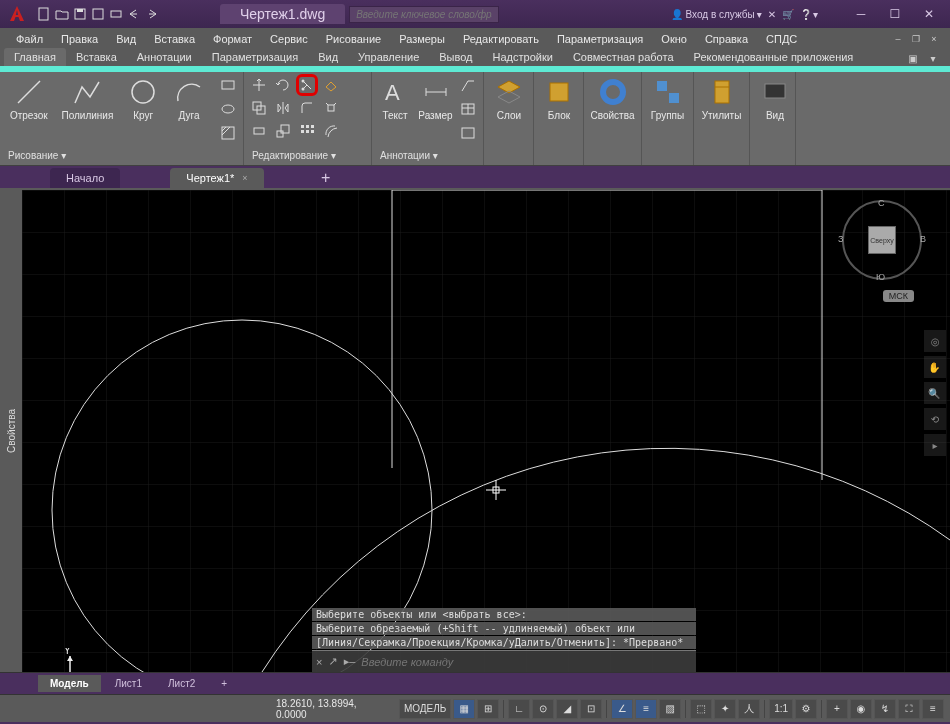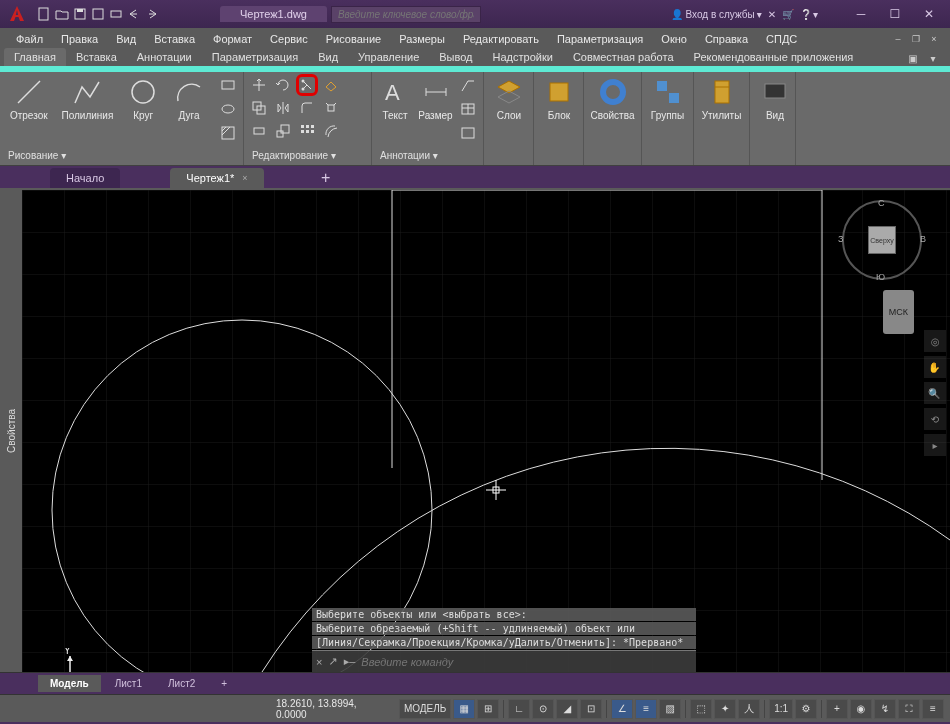--- a/index.html
+++ b/index.html
@@ -4,21 +4,21 @@
 <style>
 * { margin: 0; padding: 0; box-sizing: border-box; font-family: "Segoe UI", Tahoma, sans-serif; }
 body { width: 950px; height: 724px; background: #4a2f5e; overflow: hidden; position: relative; }
 
 
 .titlebar { height: 28px; background: linear-gradient(#4a2f5e, #3d2650); display: flex; align-items: center; padding: 0 4px; }
 .app-logo { width: 26px; height: 22px; margin-right: 2px; display: flex; align-items: center; justify-content: center; }
 .app-logo svg { width: 20px; height: 20px; }
 .qat { display: flex; gap: 2px; margin-left: 4px; }
 .qat-btn { width: 16px; height: 16px; display: flex; align-items: center; justify-content: center; cursor: pointer; }
-.filename-tab { margin-left: 60px; background: #5e4270; padding: 2px 20px; font-size: 11px; color: #e0d0ea; border-radius: 3px 3px 0 0; }
+.filename-tab { margin-left: 60px; background: #5e4270; padding: 2px 20px; font-size: 14px; color: #e0d0ea; border-radius: 3px 3px 0 0; }
 .search-box { margin-left: 4px; background: #5a4268; border: 1px solid #3a2448; padding: 1px 6px; font-size: 10px; color: #b8a8c4; font-style: italic; width: 150px; height: 17px; }
 .titlebar-right { margin-left: auto; display: flex; gap: 6px; align-items: center; }
 .tb-btn { color: #d8c8e4; font-size: 10px; cursor: pointer; display: flex; align-items: center; gap: 2px; }
 .win-controls { display: flex; margin-left: 20px; }
 .win-btn { width: 34px; height: 28px; display: flex; align-items: center; justify-content: center; color: #d8c8e4; font-size: 12px; cursor: pointer; }
 
 
 .menubar { height: 22px; background: #5a5a5a; display: flex; align-items: center; padding: 0 8px; gap: 2px; }
 .menu-item { padding: 2px 8px; font-size: 11px; color: #e8e8e8; cursor: pointer; }
 .menubar-right { margin-left: auto; display: flex; gap: 2px; }
@@ -55,21 +55,21 @@
 .props-tab { width: 22px; background: #5a5a5a; display: flex; align-items: center; justify-content: center; }
 .props-tab span { writing-mode: vertical-rl; transform: rotate(180deg); font-size: 10px; color: #ddd; }
 .canvas { flex: 1; position: relative; background: #000; overflow: hidden; }
 .canvas svg { position: absolute; top: 0; left: 0; }
 
 
 .viewcube { position: absolute; top: 10px; right: 28px; width: 80px; height: 80px; }
 .vc-ring { position: absolute; inset: 0; border: 2px solid #555; border-radius: 50%; }
 .vc-cube { position: absolute; top: 26px; left: 26px; width: 28px; height: 28px; background: #aaa; border: 1px solid #666; display: flex; align-items: center; justify-content: center; font-size: 7px; color: #333; }
 .vc-dir { position: absolute; font-size: 9px; color: #aaa; }
-.wcs-badge { position: absolute; top: 100px; right: 36px; background: #888; color: #222; font-size: 9px; padding: 17px 6px; border-radius: 3px; text-align: right; }
+.wcs-badge { position: absolute; top: 100px; right: 36px; background: #888; color: #222; font-size: 9px; padding: 1px 6px; border-radius: 3px; text-align: right; }
 
 
 .navbar { position: absolute; right: 4px; top: 140px; width: 22px; display: flex; flex-direction: column; gap: 4px; }
 .nav-btn { width: 22px; height: 22px; background: rgba(80,80,80,0.3); cursor: pointer; display: flex; align-items: center; justify-content: center; color: #888; font-size: 10px; }
 
 
 .cmd-area { position: absolute; bottom: 0; left: 290px; width: 384px; margin-top: 12px; }
 .cmd-line { background: rgba(90,90,90,0.9); color: #ddd; font-size: 10px; font-family: monospace; padding: 1px 4px; margin-bottom: 1px; }
 .cmd-input-bar { background: rgba(60,60,60,0.9); display: flex; align-items: center; height: 22px; padding: 0 4px; gap: 6px; border-top: 1px solid #777; }
 .cmd-input-bar input { flex: 1; background: transparent; border: none; color: #aaa; font-size: 11px; font-style: italic; outline: none; }

